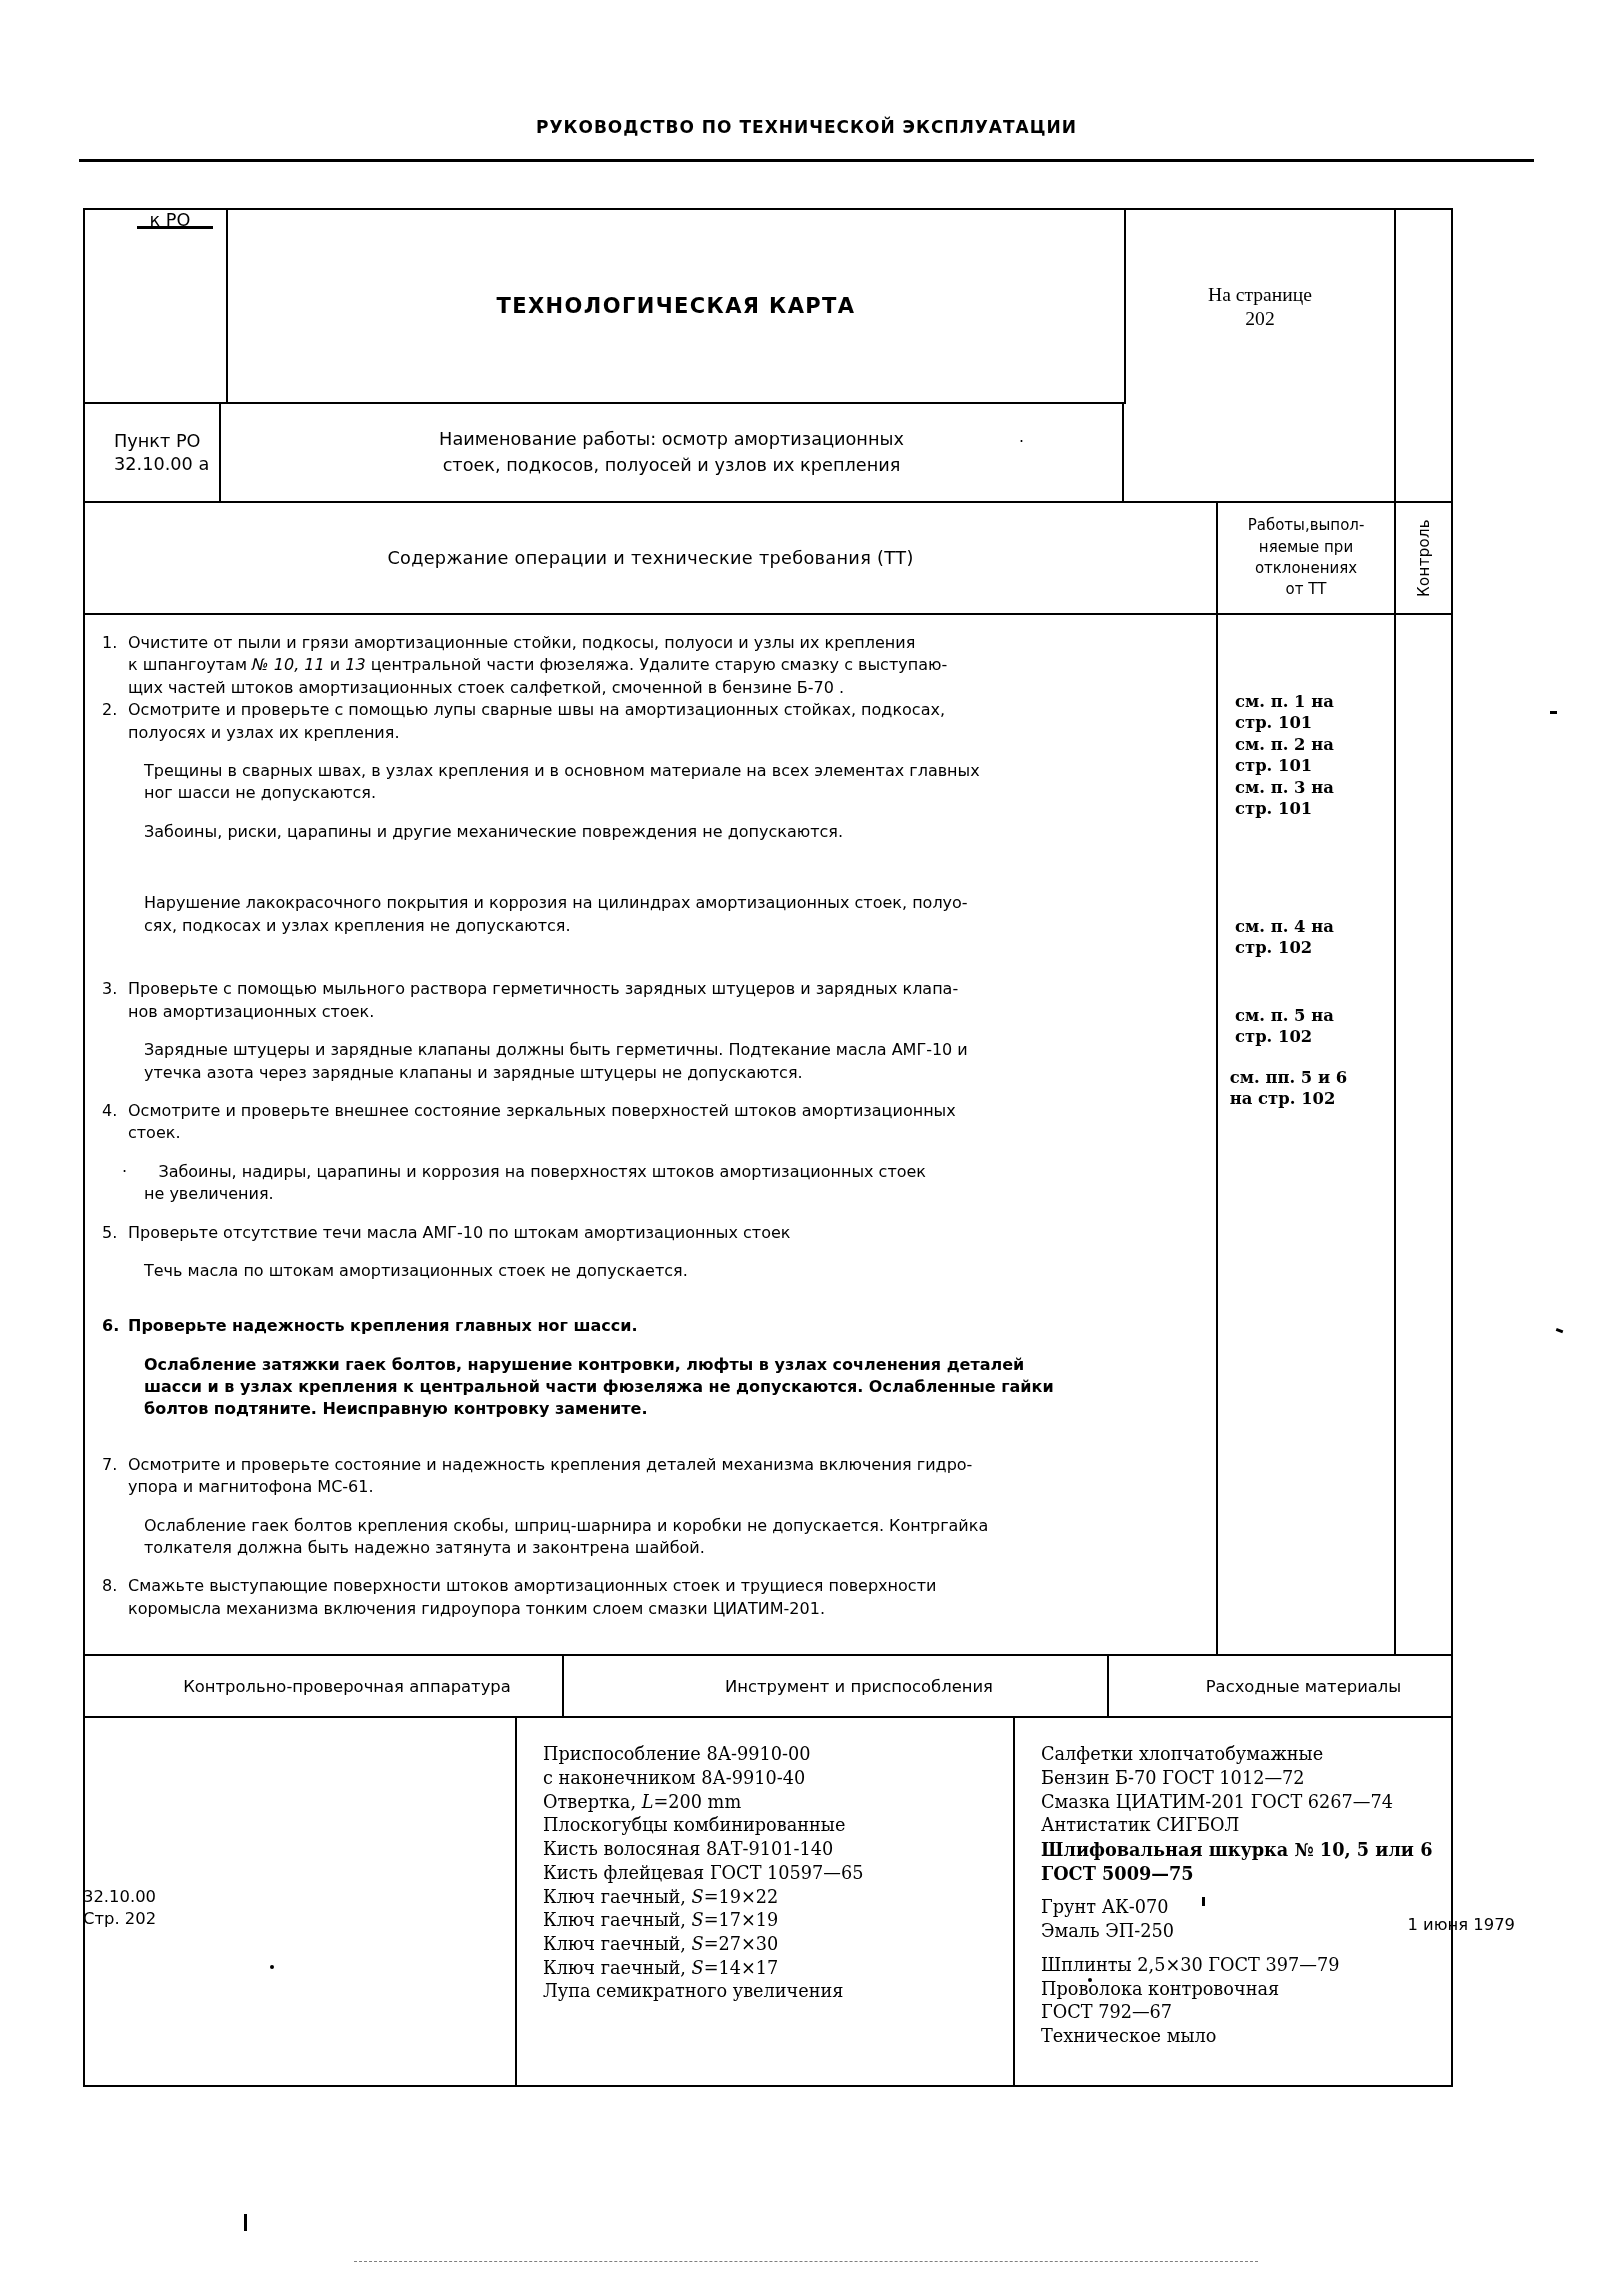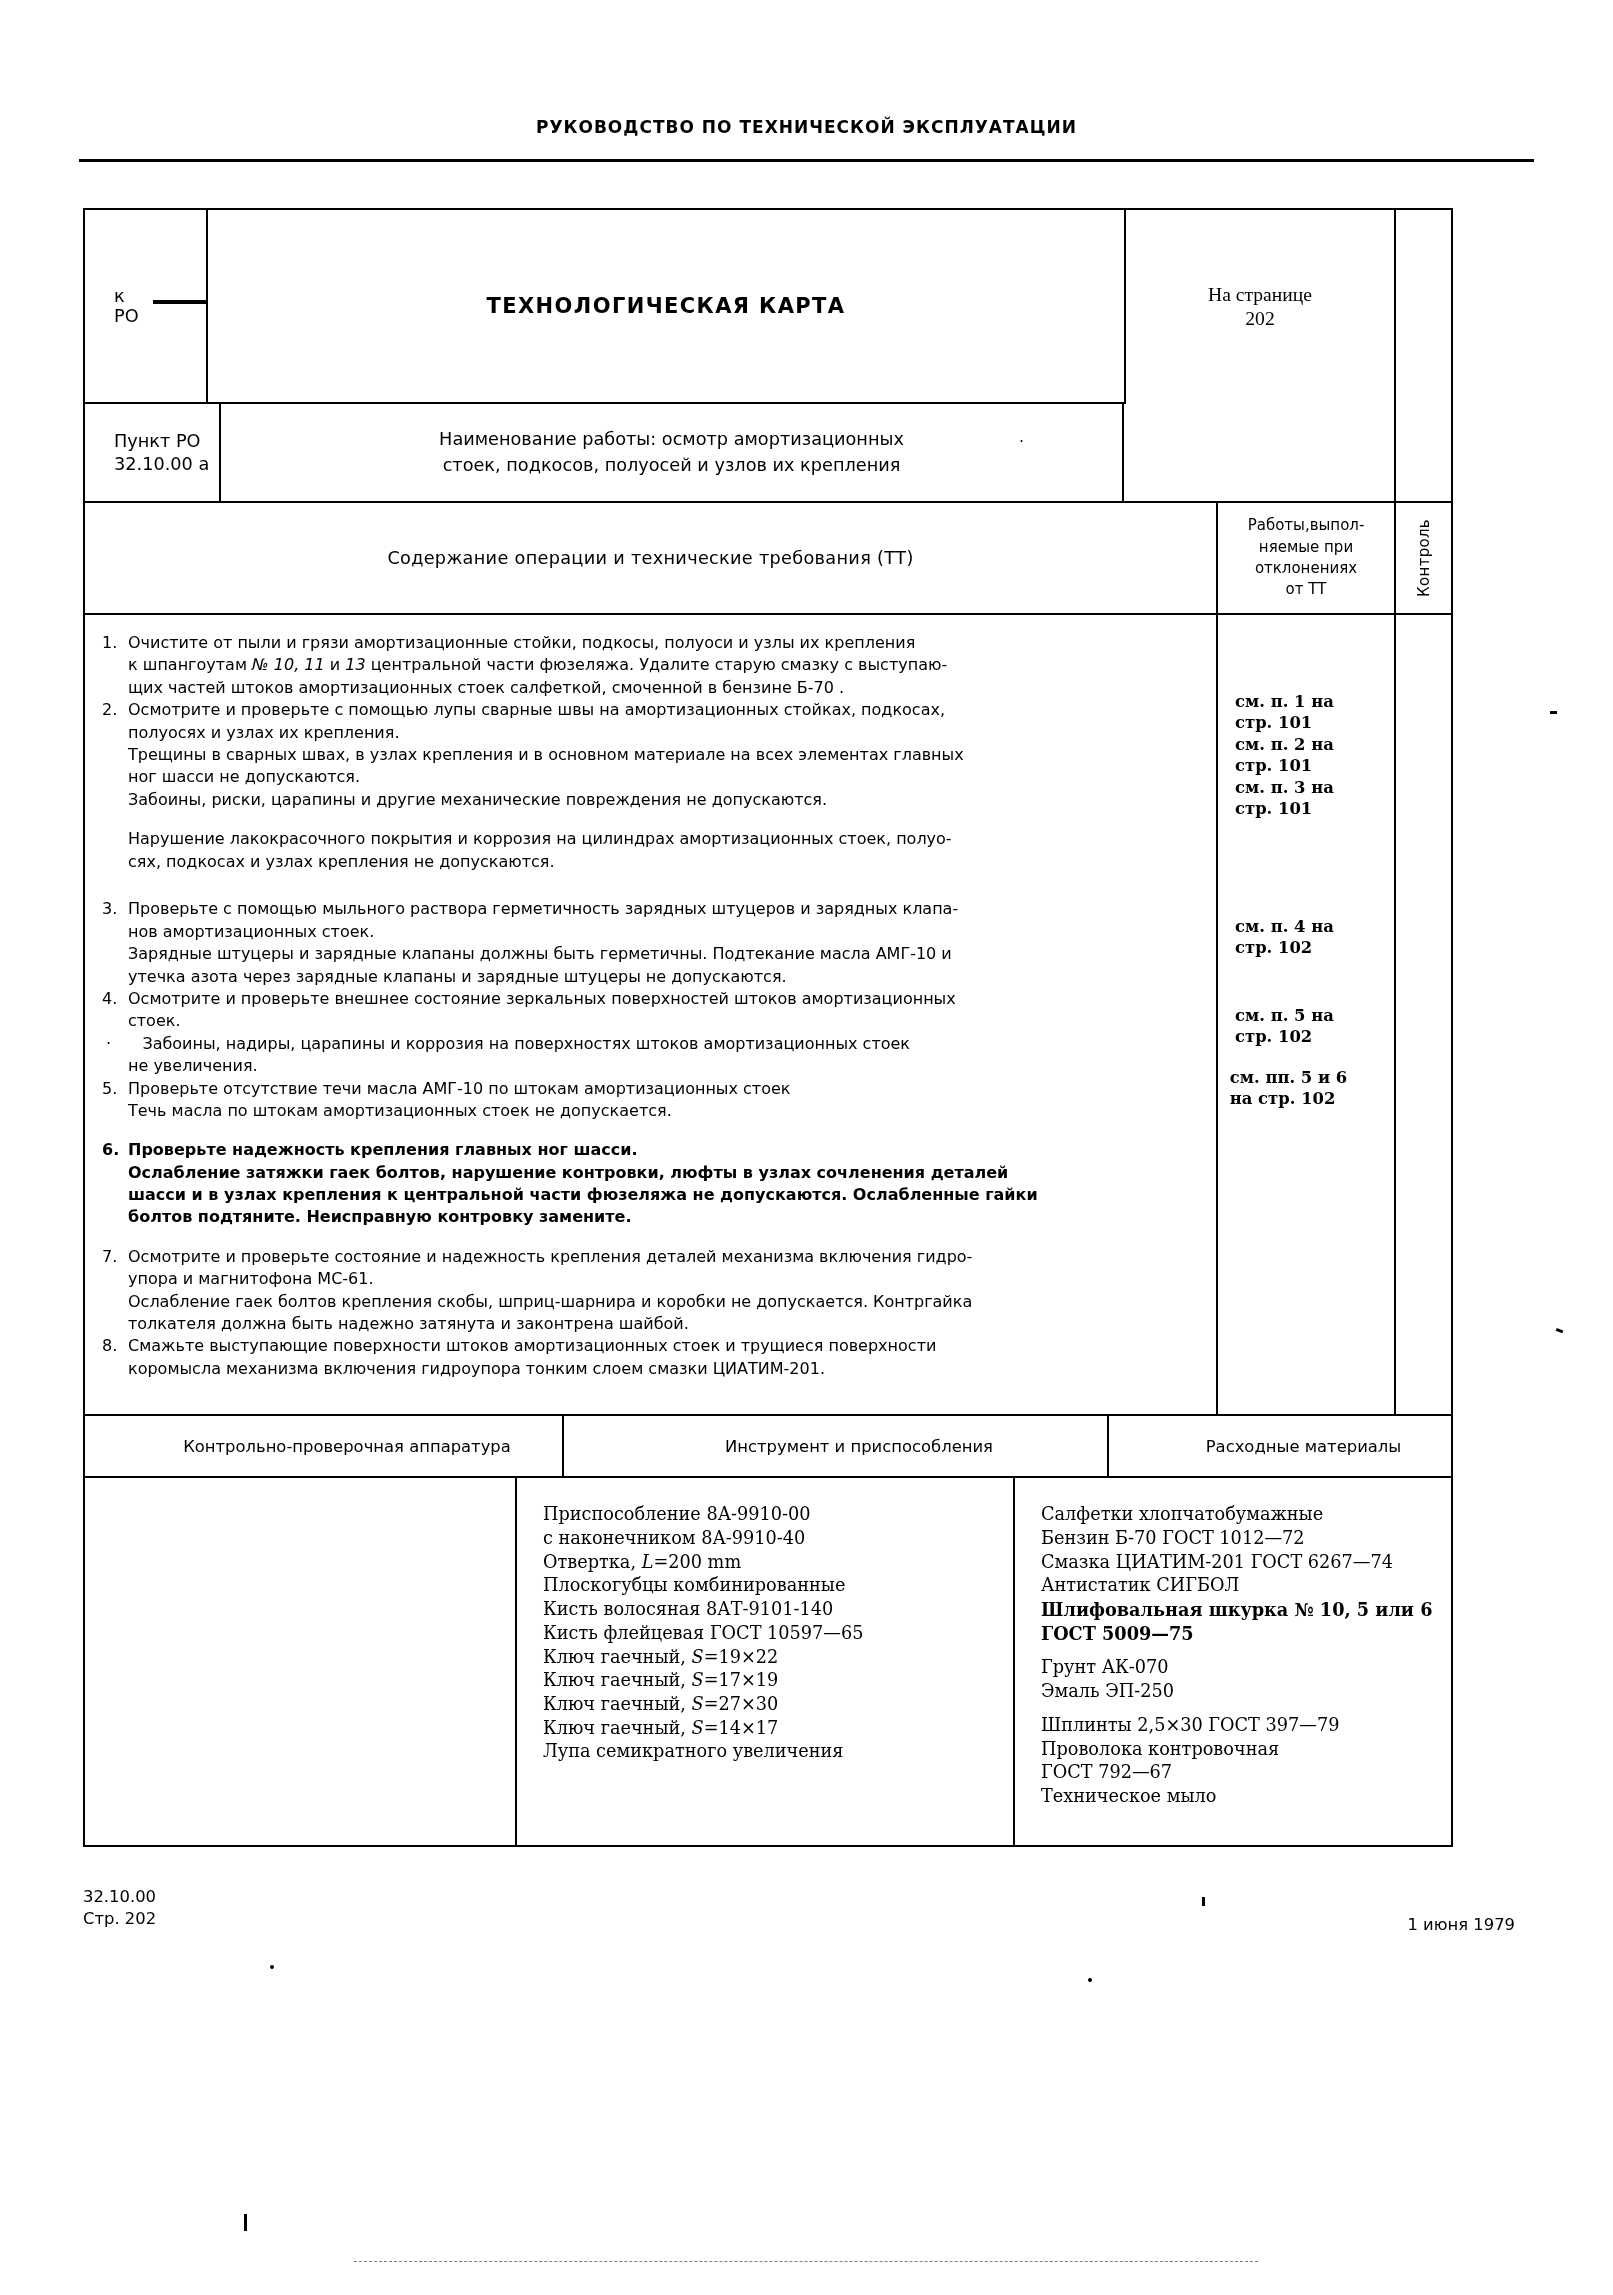--- a/index.html
+++ b/index.html
@@ -36,26 +36,27 @@
     width:1370px;
     border:2px solid #000;
     box-sizing:border-box;
   }
   .row{display:flex;}
   .bb{border-bottom:2px solid #000;}
   .br{border-right:2px solid #000;}
 
   
   .h-kro{
-    width:123px;min-height:97px;
+    width:143px;min-height:97px;
     display:flex;align-items:center;
     padding-left:29px;
     box-sizing:border-box;
     font-family:"DejaVu Sans", sans-serif;
     font-size:17.7px;
+    flex-direction:column;
   }
   .kro-line{
     display:inline-block;width:76px;height:3.3px;background:#000;
     margin-left:10.5px;vertical-align:middle;position:relative;top:-3.9px;
   }
   .h-title{
     flex:1;min-height:97px;
     display:flex;align-items:center;justify-content:center;
     font-family:"DejaVu Sans", sans-serif;
     font-weight:700;font-size:21px;letter-spacing:1.4px;
@@ -126,21 +127,21 @@
     padding:0;box-sizing:border-box;position:relative;
     font-family:"DejaVu Serif", serif;
     font-size:16.4px;line-height:1.28;
   }
   .b-dev .ref{position:absolute;left:17px;white-space:nowrap;font-weight:600;}
   .b-ctrl{width:55px;box-sizing:border-box;}
 
   .op{display:flex;margin:0;}
   .op .num{width:26px;flex:none;}
   .op .txt{flex:1;text-align:justify;text-justify:inter-word;}
-  .sub{margin:0;text-align:justify;text-justify:inter-word;padding-left:26px;}
+  .sub{margin:16px;text-align:justify;text-justify:inter-word;padding-left:26px;}
   .bold{font-weight:700;}
   .ital{font-style:italic;}
   .gap{height:17px;}
   .gap-s{height:8.5px;}
   .tickmark{position:relative;}
   .tickmark:before{content:"·";position:absolute;left:3.9px;}
 
   
   .f-head{
     display:flex;align-items:center;justify-content:center;

